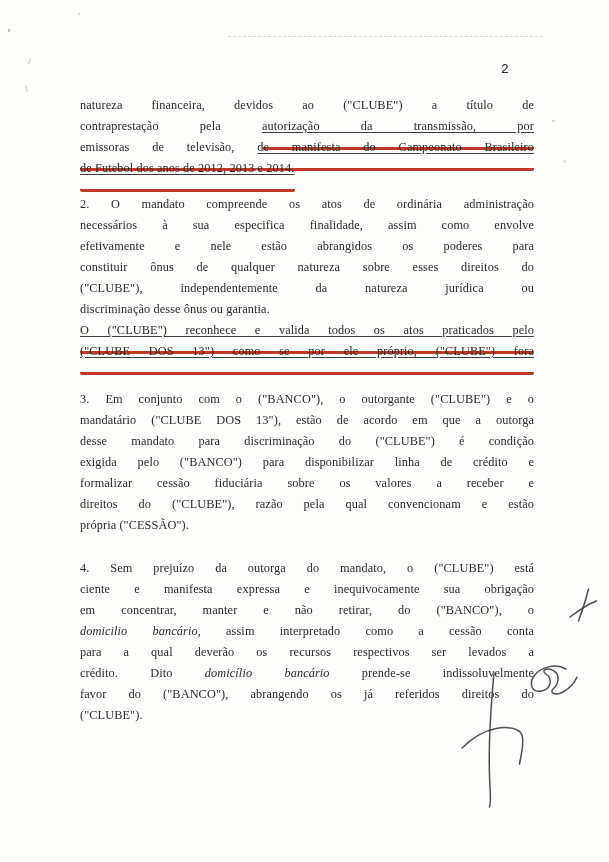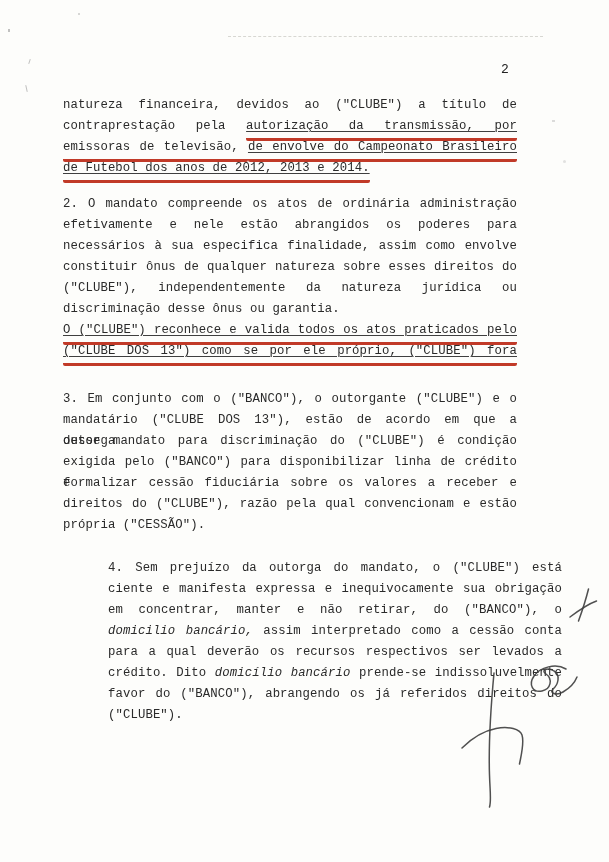--- a/index.html
+++ b/index.html
@@ -14,43 +14,43 @@
     background:var(--paper);
     overflow:hidden;
     font-family:"Liberation Mono","DejaVu Sans Mono",monospace;
     color:var(--ink);
   }
   #page-number{
     position:absolute;left:501px;top:61px;
     font-size:13px;line-height:18px;color:#222;
   }
   .paragraph{
-    position:absolute;left:63px;width:454px;
+    position:absolute;left:80px;width:454px;font-family:Liberation Serif, serif;
   }
   #p0{top:95px;}
   #p1{top:194px;}
   #p2{top:389px;}
-  #p3{top:558px;margin-left:45px;}
+  #p3{top:558px;}
   .line{
     height:21px;line-height:21px;
     font-size:12.3px;
     letter-spacing:0.1px;
     color:var(--ink);
   }
   .line.just{text-align:justify;text-align-last:justify;}
   .seg.it{font-style:italic;}
   .seg.ub{
     text-decoration:underline;
     text-decoration-thickness:1px;
     text-decoration-color:#3f3f3f;
     text-underline-offset:2px;
   }
   .seg.ur{
     border-bottom:3px solid var(--red);
-    padding-bottom:5px;
+    padding-bottom:14px;
     border-radius:2px;
   }
   
   .speck{position:absolute;background:#8f8f8f;opacity:.55;}
   #sp1{left:8px;top:29px;width:2px;height:3px;}
   #sp2{left:29px;top:59px;width:1px;height:5px;transform:rotate(18deg);}
   #sp3{left:26px;top:85px;width:1px;height:7px;transform:rotate(-12deg);border-radius:1px;}
   #sp4{left:78px;top:13px;width:2px;height:2px;opacity:.35;}
   #sp5{left:552px;top:120px;width:3px;height:2px;opacity:.3;}
   #sp6{left:563px;top:160px;width:3px;height:3px;opacity:.25;border-radius:50%;}
@@ -69,27 +69,27 @@
 </head>
 <body>
 
 <div id="page">
 
   <div id="page-number">2</div>
 
   <div id="p0" class="paragraph">
       <div class="line just"><span class="seg">natureza financeira, devidos ao ("CLUBE") a título de</span></div>
       <div class="line just"><span class="seg">contraprestação pela </span><span class="seg ub ur">autorização da transmissão, por</span></div>
-      <div class="line just"><span class="seg ur">emissoras de televisão, </span><span class="seg ub ur">de envolve do Campeonato Brasileiro</span></div>
+      <div class="line just"><span class="seg ur">emissoras de televisão, </span><span class="seg ub ur">de manifesta do Campeonato Brasileiro</span></div>
       <div class="line"><span class="seg ub ur">de Futebol dos anos de 2012, 2013 e 2014.</span></div>
     </div>
   <div id="p1" class="paragraph">
       <div class="line just"><span class="seg">2. O mandato compreende os atos de ordinária administração</span></div>
+      <div class="line just"><span class="seg">necessários à sua especifica finalidade, assim como envolve</span></div>
       <div class="line just"><span class="seg">efetivamente e nele estão abrangidos os poderes para</span></div>
-      <div class="line just"><span class="seg">necessários à sua especifica finalidade, assim como envolve</span></div>
       <div class="line just"><span class="seg">constituir ônus de qualquer natureza sobre esses direitos do</span></div>
       <div class="line just"><span class="seg">("CLUBE"), independentemente da natureza jurídica ou</span></div>
       <div class="line"><span class="seg">discriminação desse ônus ou garantia.</span></div>
       <div class="line just"><span class="seg ub ur">O ("CLUBE") reconhece e valida todos os atos praticados pelo</span></div>
       <div class="line just"><span class="seg ub ur">("CLUBE DOS 13") como se por ele próprio, ("CLUBE") fora</span></div>
     </div>
   <div id="p2" class="paragraph">
       <div class="line just"><span class="seg">3. Em conjunto com o ("BANCO"), o outorgante ("CLUBE") e o</span></div>
       <div class="line just"><span class="seg">mandatário ("CLUBE DOS 13"), estão de acordo em que a outorga</span></div>
       <div class="line just"><span class="seg">desse mandato para discriminação do ("CLUBE") é condição</span></div>

